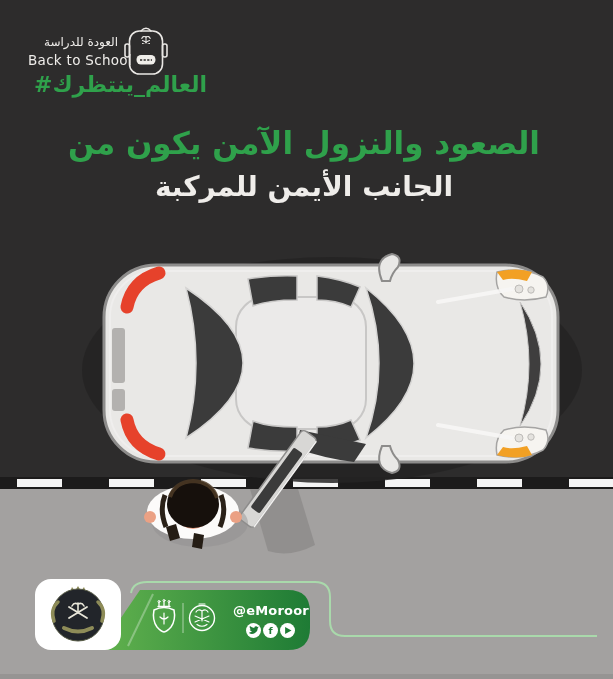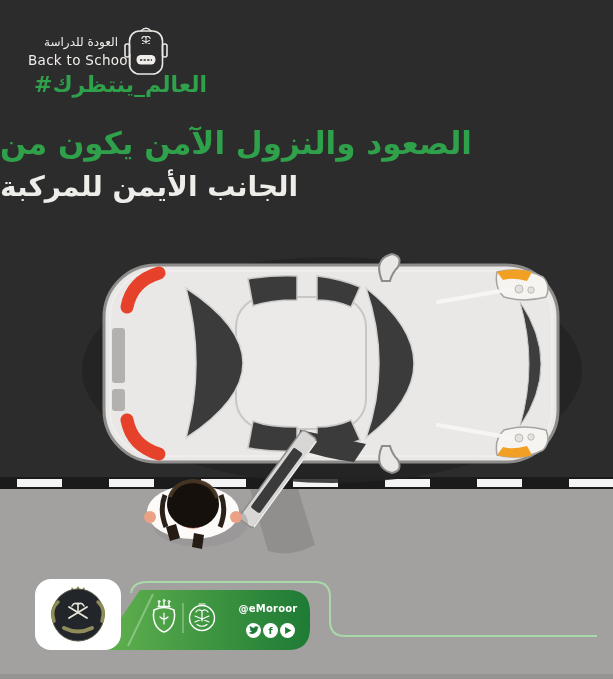--- a/index.html
+++ b/index.html
@@ -11,27 +11,27 @@
   svg{display:block}
   .scene{position:absolute;left:0;top:0;}
   
   .campaign-titles{position:absolute;left:28px;top:35px;width:90px;text-align:right;color:var(--text-white,#edebe8);line-height:1.25;}
   .campaign-title-ar{font-size:12px;direction:rtl;white-space:nowrap;}
   .campaign-title-en{font-size:13.5px;letter-spacing:.3px;white-space:nowrap;margin-top:2px;}
   .backpack{position:absolute;left:122px;top:24px;}
   .hashtag{position:absolute;left:34px;top:72px;font-size:22px;font-weight:bold;
     color:var(--accent-green,#2fa14b);direction:ltr;white-space:nowrap;}
   
-  .headline{position:absolute;left:0;right:5px;top:119px;text-align:left;direction:rtl;}
+  .headline{position:absolute;left:0;right:5px;top:119px;text-align:center;direction:rtl;}
   .headline .l1{font-size:31px;font-weight:bold;color:var(--accent-green,#2fa14b);line-height:1.6;}
   .headline .l2{font-size:28px;font-weight:bold;color:var(--text-white,#f2f0ee);line-height:1.3;}
   
   .footer-svg{position:absolute;left:0;top:0;pointer-events:none;}
   .social-handle{position:absolute;left:233px;top:603px;width:70px;text-align:center;
-    font-size:10px;font-weight:bold;color:#ffffff;letter-spacing:.2px;}
+    font-size:13px;font-weight:bold;color:#ffffff;letter-spacing:.2px;}
   .social-icons{position:absolute;left:246px;top:623px;display:flex;gap:2px;}
   .social-icons .ic{width:15px;height:15px;border-radius:50%;background:#fff;display:flex;align-items:center;justify-content:center;}
 </style>
 </head>
 <body>
 
 <div class="canvas">
 
   <svg class="scene" width="613" height="679" viewBox="0 0 613 679">
     <defs>

